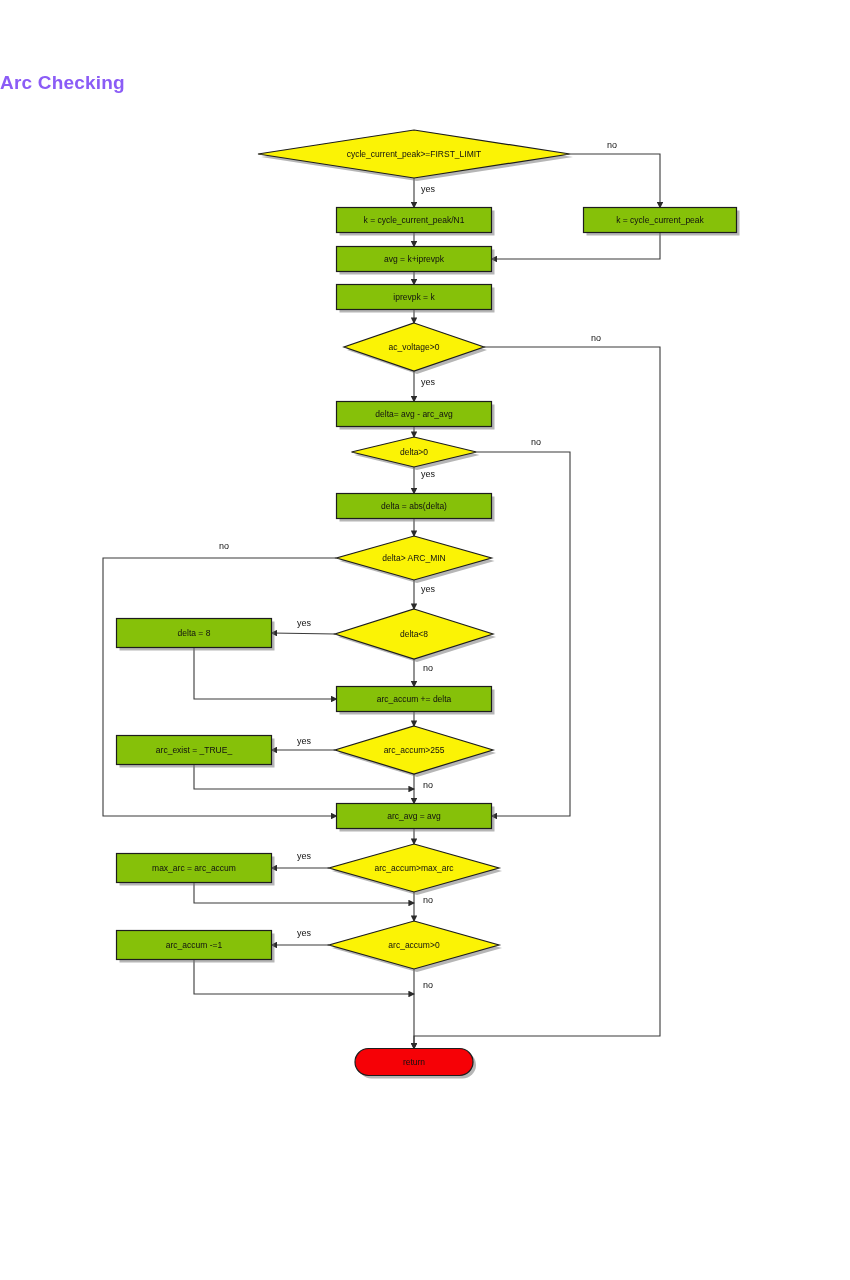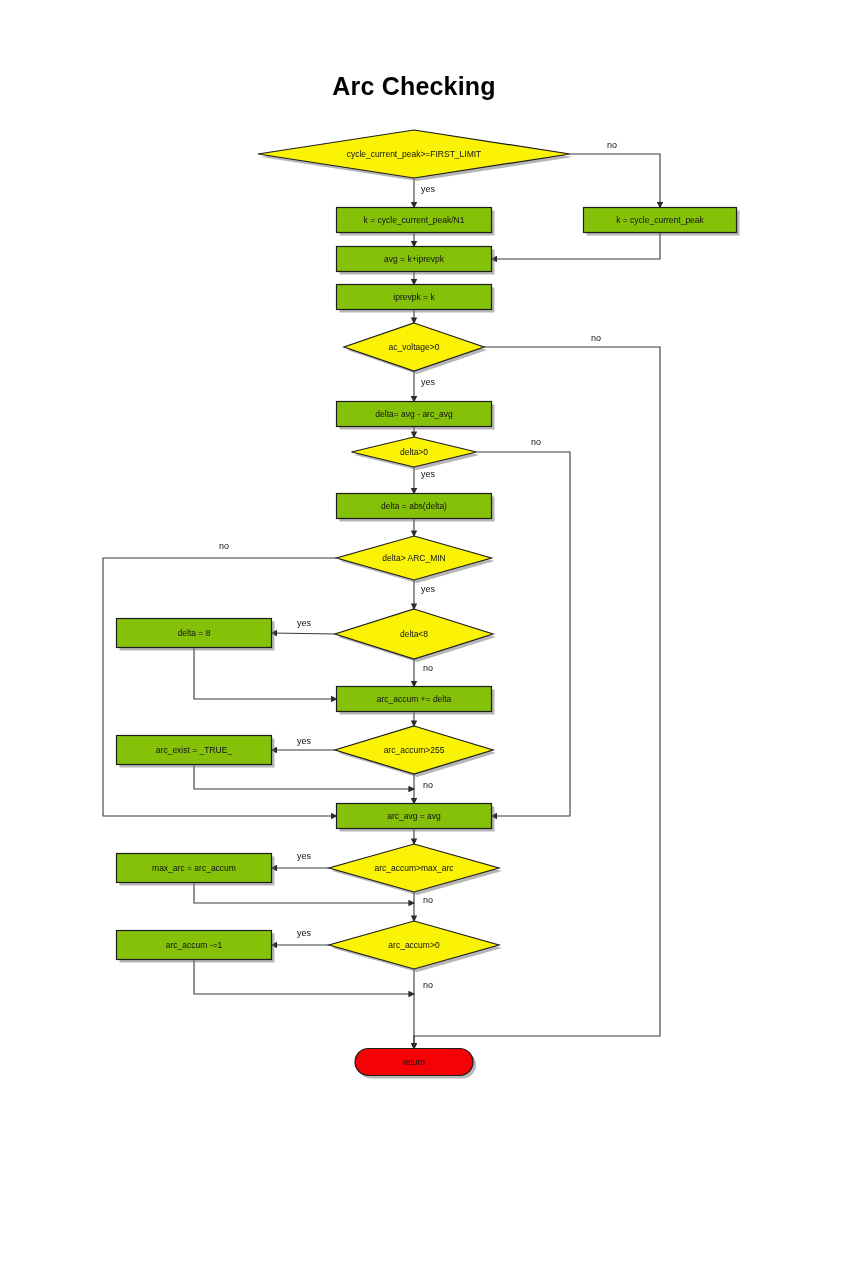--- a/index.html
+++ b/index.html
@@ -1,21 +1,21 @@
 <!DOCTYPE html>
 <html><head>
 <meta charset="utf-8">
 <style>
   html,body{margin:0;padding:0;background:#ffffff;}
   body{width:850px;height:1280px;font-family:"Liberation Sans",sans-serif;overflow:hidden;}
   #page{position:relative;width:850px;height:1280px;background:#fff;}
   #chart-title{
-    position:absolute;left:0;top:72px;width:828px;text-align:center;
-    font-family:"Liberation Sans",sans-serif;font-size:25px;font-weight:bold;
-    color:#000000;letter-spacing:0.2px;
+    position:absolute;left:0;top:72px;width:828px;
+    font-family:"Liberation Sans",sans-serif;font-size:19px;font-weight:bold;
+    color:#8b5cf6;letter-spacing:0.2px;
   }
   svg#flow{position:absolute;left:0;top:0;width:850px;height:1280px;}
   .node-text{
     font-family:"Liberation Sans",sans-serif;font-size:8.5px;fill:#111111;
     text-anchor:middle;dominant-baseline:middle;
   }
   .edge-label{
     font-family:"Liberation Sans",sans-serif;font-size:9px;fill:#111111;
     text-anchor:middle;dominant-baseline:middle;
   }

